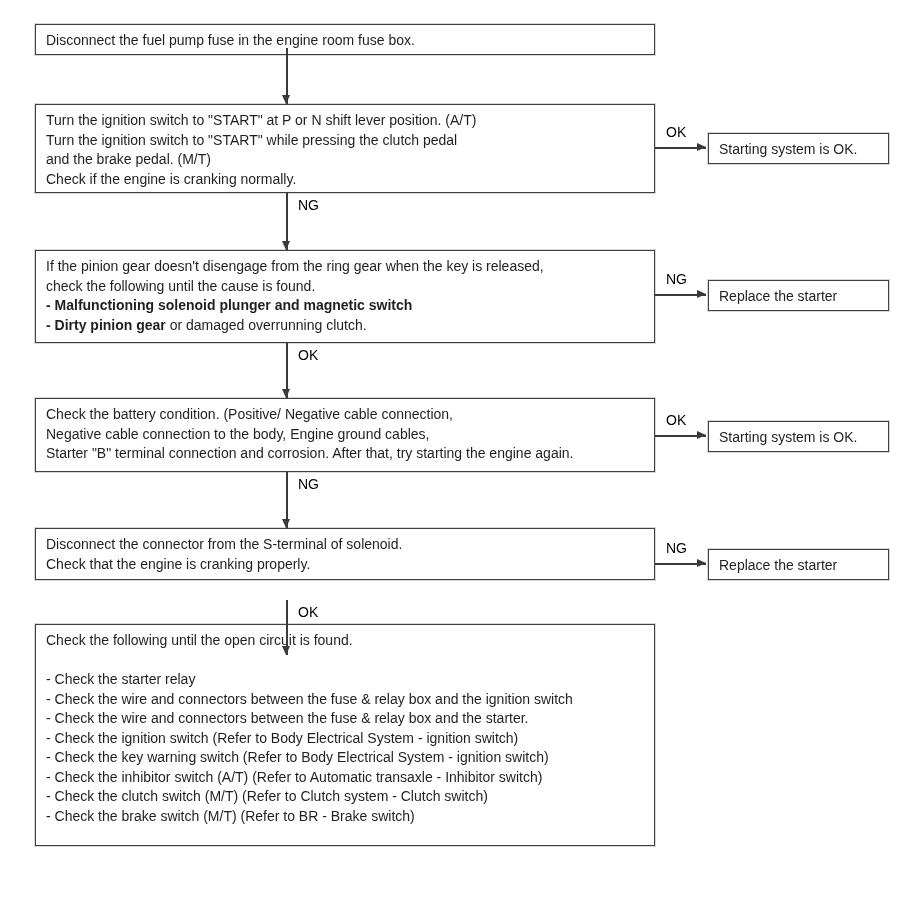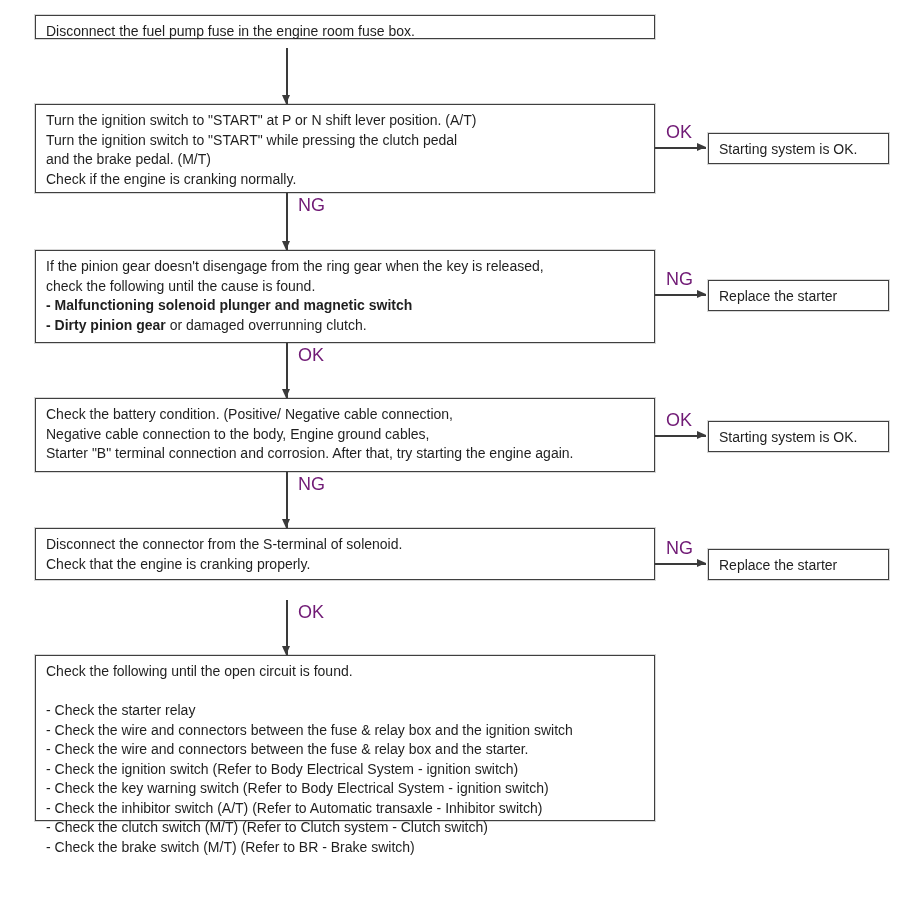--- a/index.html
+++ b/index.html
@@ -71,33 +71,33 @@
     position: absolute;
     right: 0;
     top: -4px;
     width: 0; height: 0;
     border-top: 4.5px solid transparent;
     border-bottom: 4.5px solid transparent;
     border-left: 9px solid #3a3a3a;
   }
   .conn-label {
     position: absolute;
-    font-size: 18px;
+    font-size: 14px;
     line-height: 17px;
-    color: #701a75;
+    color: #000000;
   }
   .vlabel { left: 298px; }
   .hlabel { left: 666px; }
 </style>
 </head>
 <body>
 
 <div class="canvas">
 
-  <div class="stepbox" style="top:15px;height:24px">
+  <div class="stepbox" style="top:24px;height:31px">
     <div class="boxtext">
         <div class="tline">Disconnect the fuel pump fuse in the engine room fuse box.</div>
       </div>
   </div>
 
   <div class="stepbox" style="top:104px;height:89px">
     <div class="boxtext">
         <div class="tline">Turn the ignition switch to "START" at P or N shift lever position. (A/T)</div>
         <div class="tline">Turn the ignition switch to "START" while pressing the clutch pedal</div>
         <div class="tline">and the brake pedal. (M/T)</div>
@@ -122,21 +122,21 @@
       </div>
   </div>
 
   <div class="stepbox" style="top:528px;height:52px">
     <div class="boxtext">
         <div class="tline">Disconnect the connector from the S-terminal of solenoid.</div>
         <div class="tline">Check that the engine is cranking properly.</div>
       </div>
   </div>
 
-  <div class="stepbox" style="top:655px;height:166px">
+  <div class="stepbox" style="top:624px;height:222px">
     <div class="boxtext">
         <div class="tline">Check the following until the open circuit is found.</div>
         <div class="tline">&nbsp;</div>
         <div class="tline">- Check the starter relay</div>
         <div class="tline">- Check the wire and connectors between the fuse &amp; relay box and the ignition switch</div>
         <div class="tline">- Check the wire and connectors between the fuse &amp; relay box and the starter.</div>
         <div class="tline">- Check the ignition switch (Refer to Body Electrical System - ignition switch)</div>
         <div class="tline">- Check the key warning switch (Refer to Body Electrical System - ignition switch)</div>
         <div class="tline">- Check the inhibitor switch (A/T) (Refer to Automatic transaxle - Inhibitor switch)</div>
         <div class="tline">- Check the clutch switch (M/T) (Refer to Clutch system - Clutch switch)</div>

